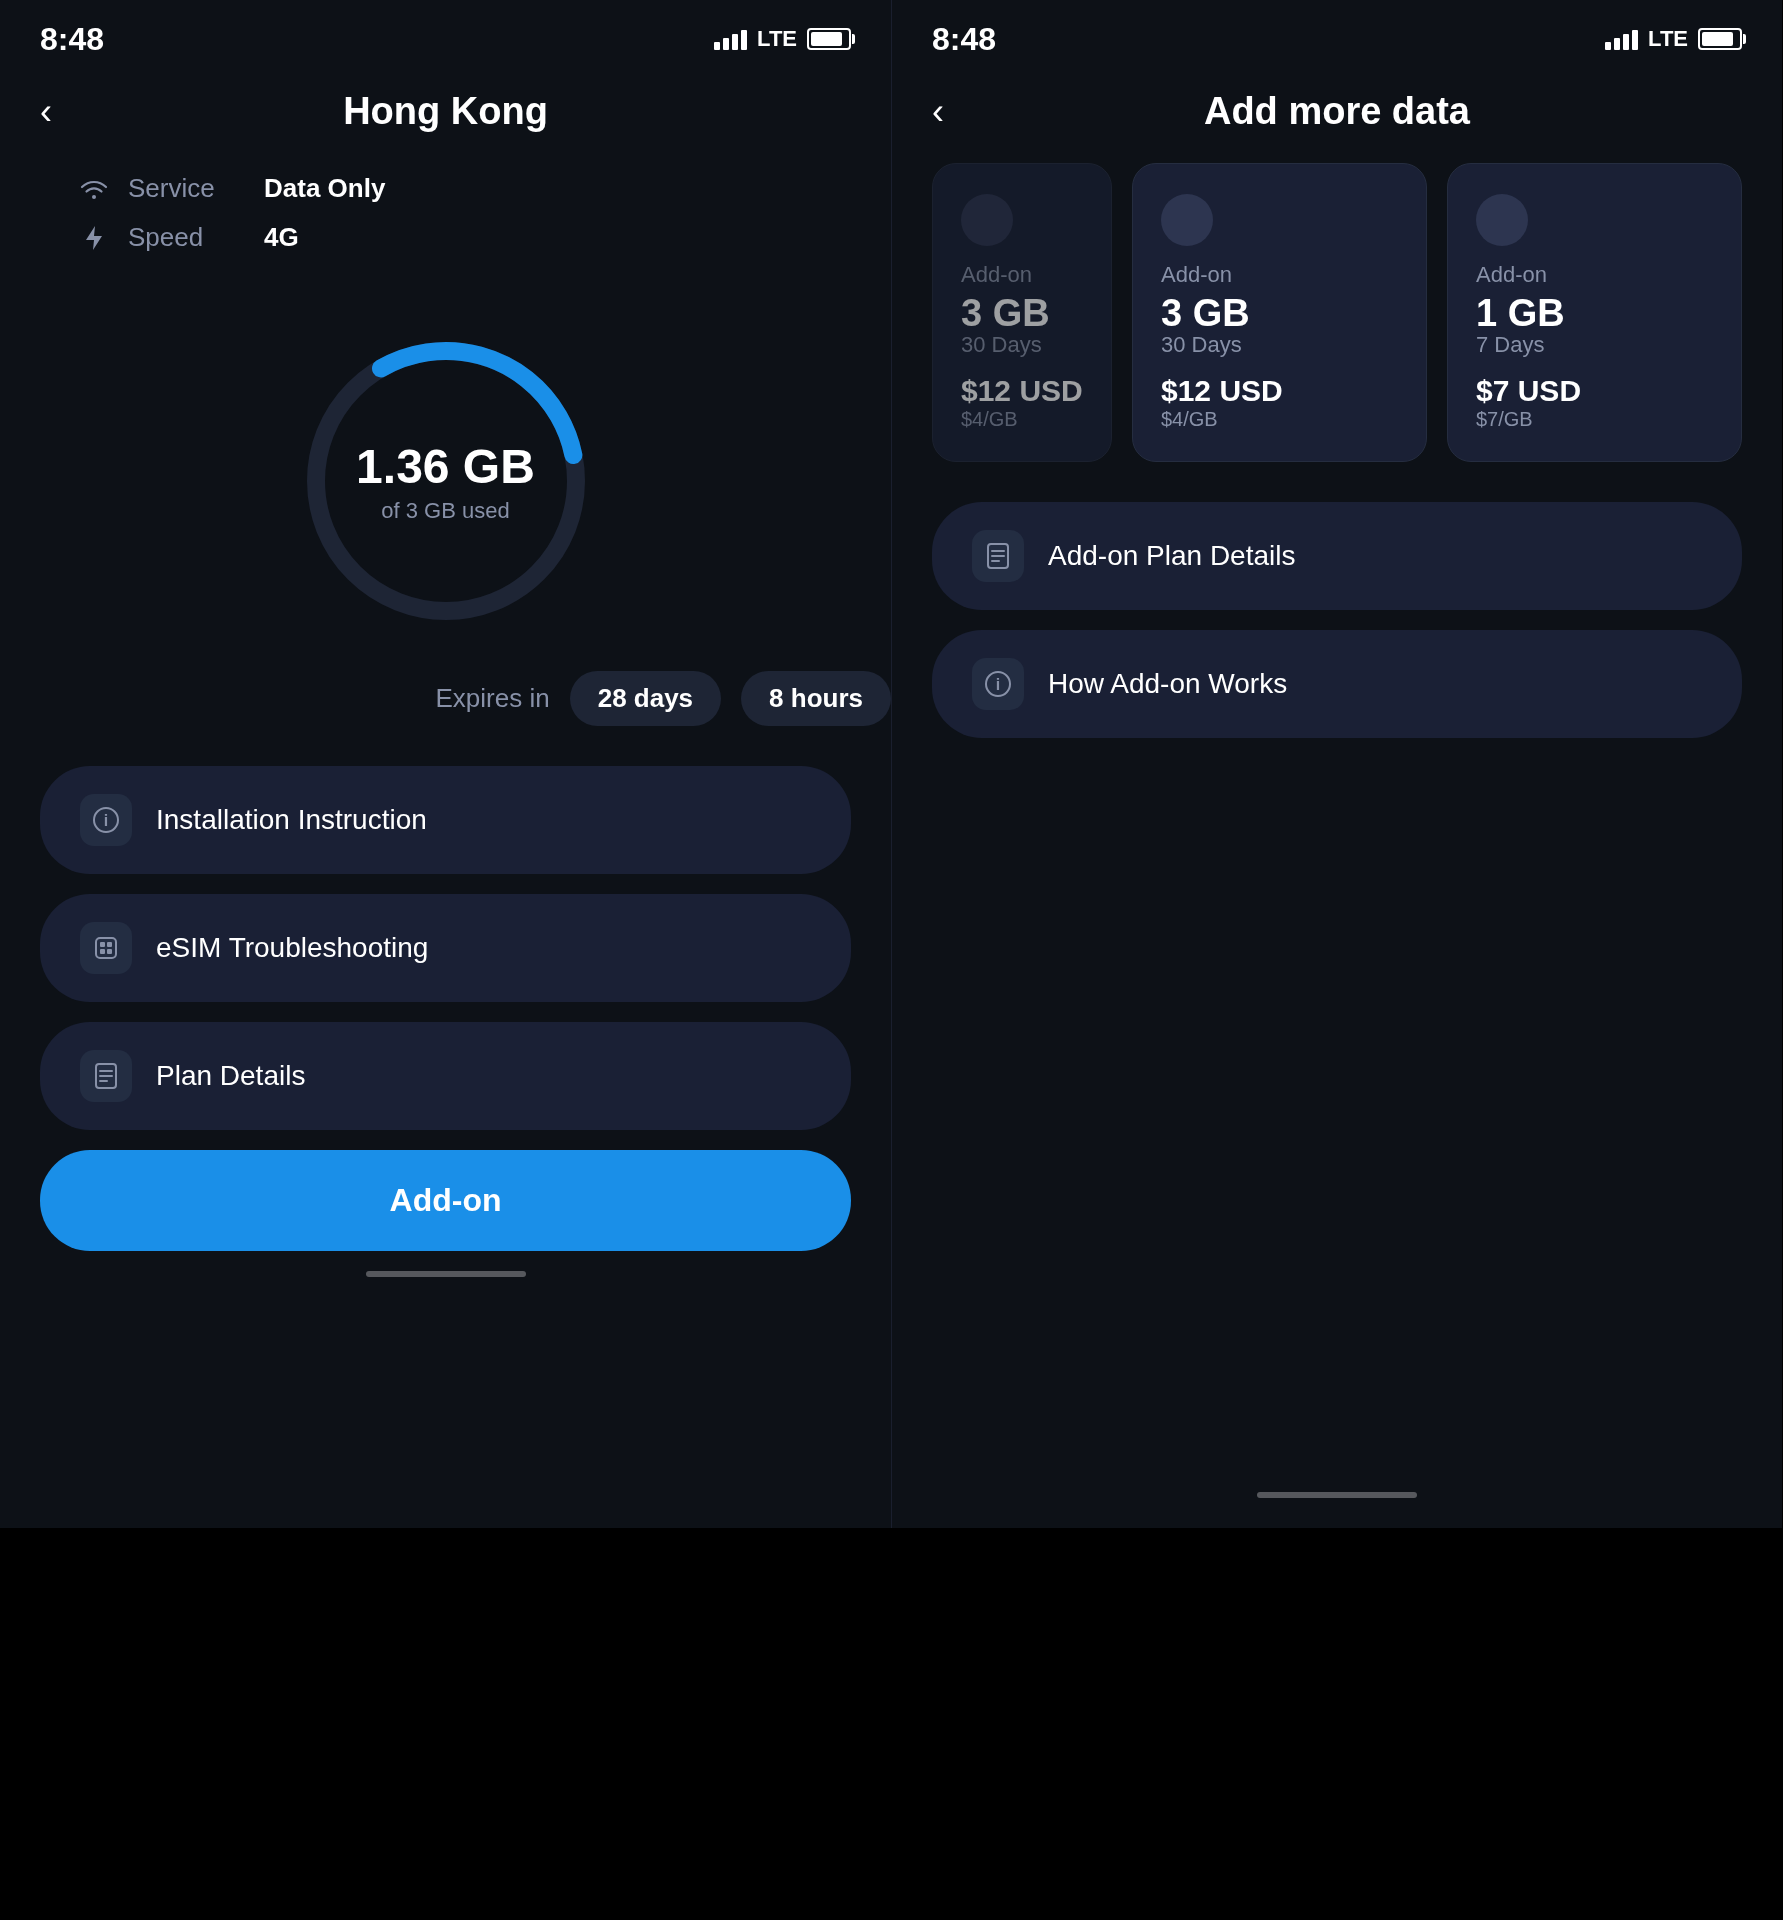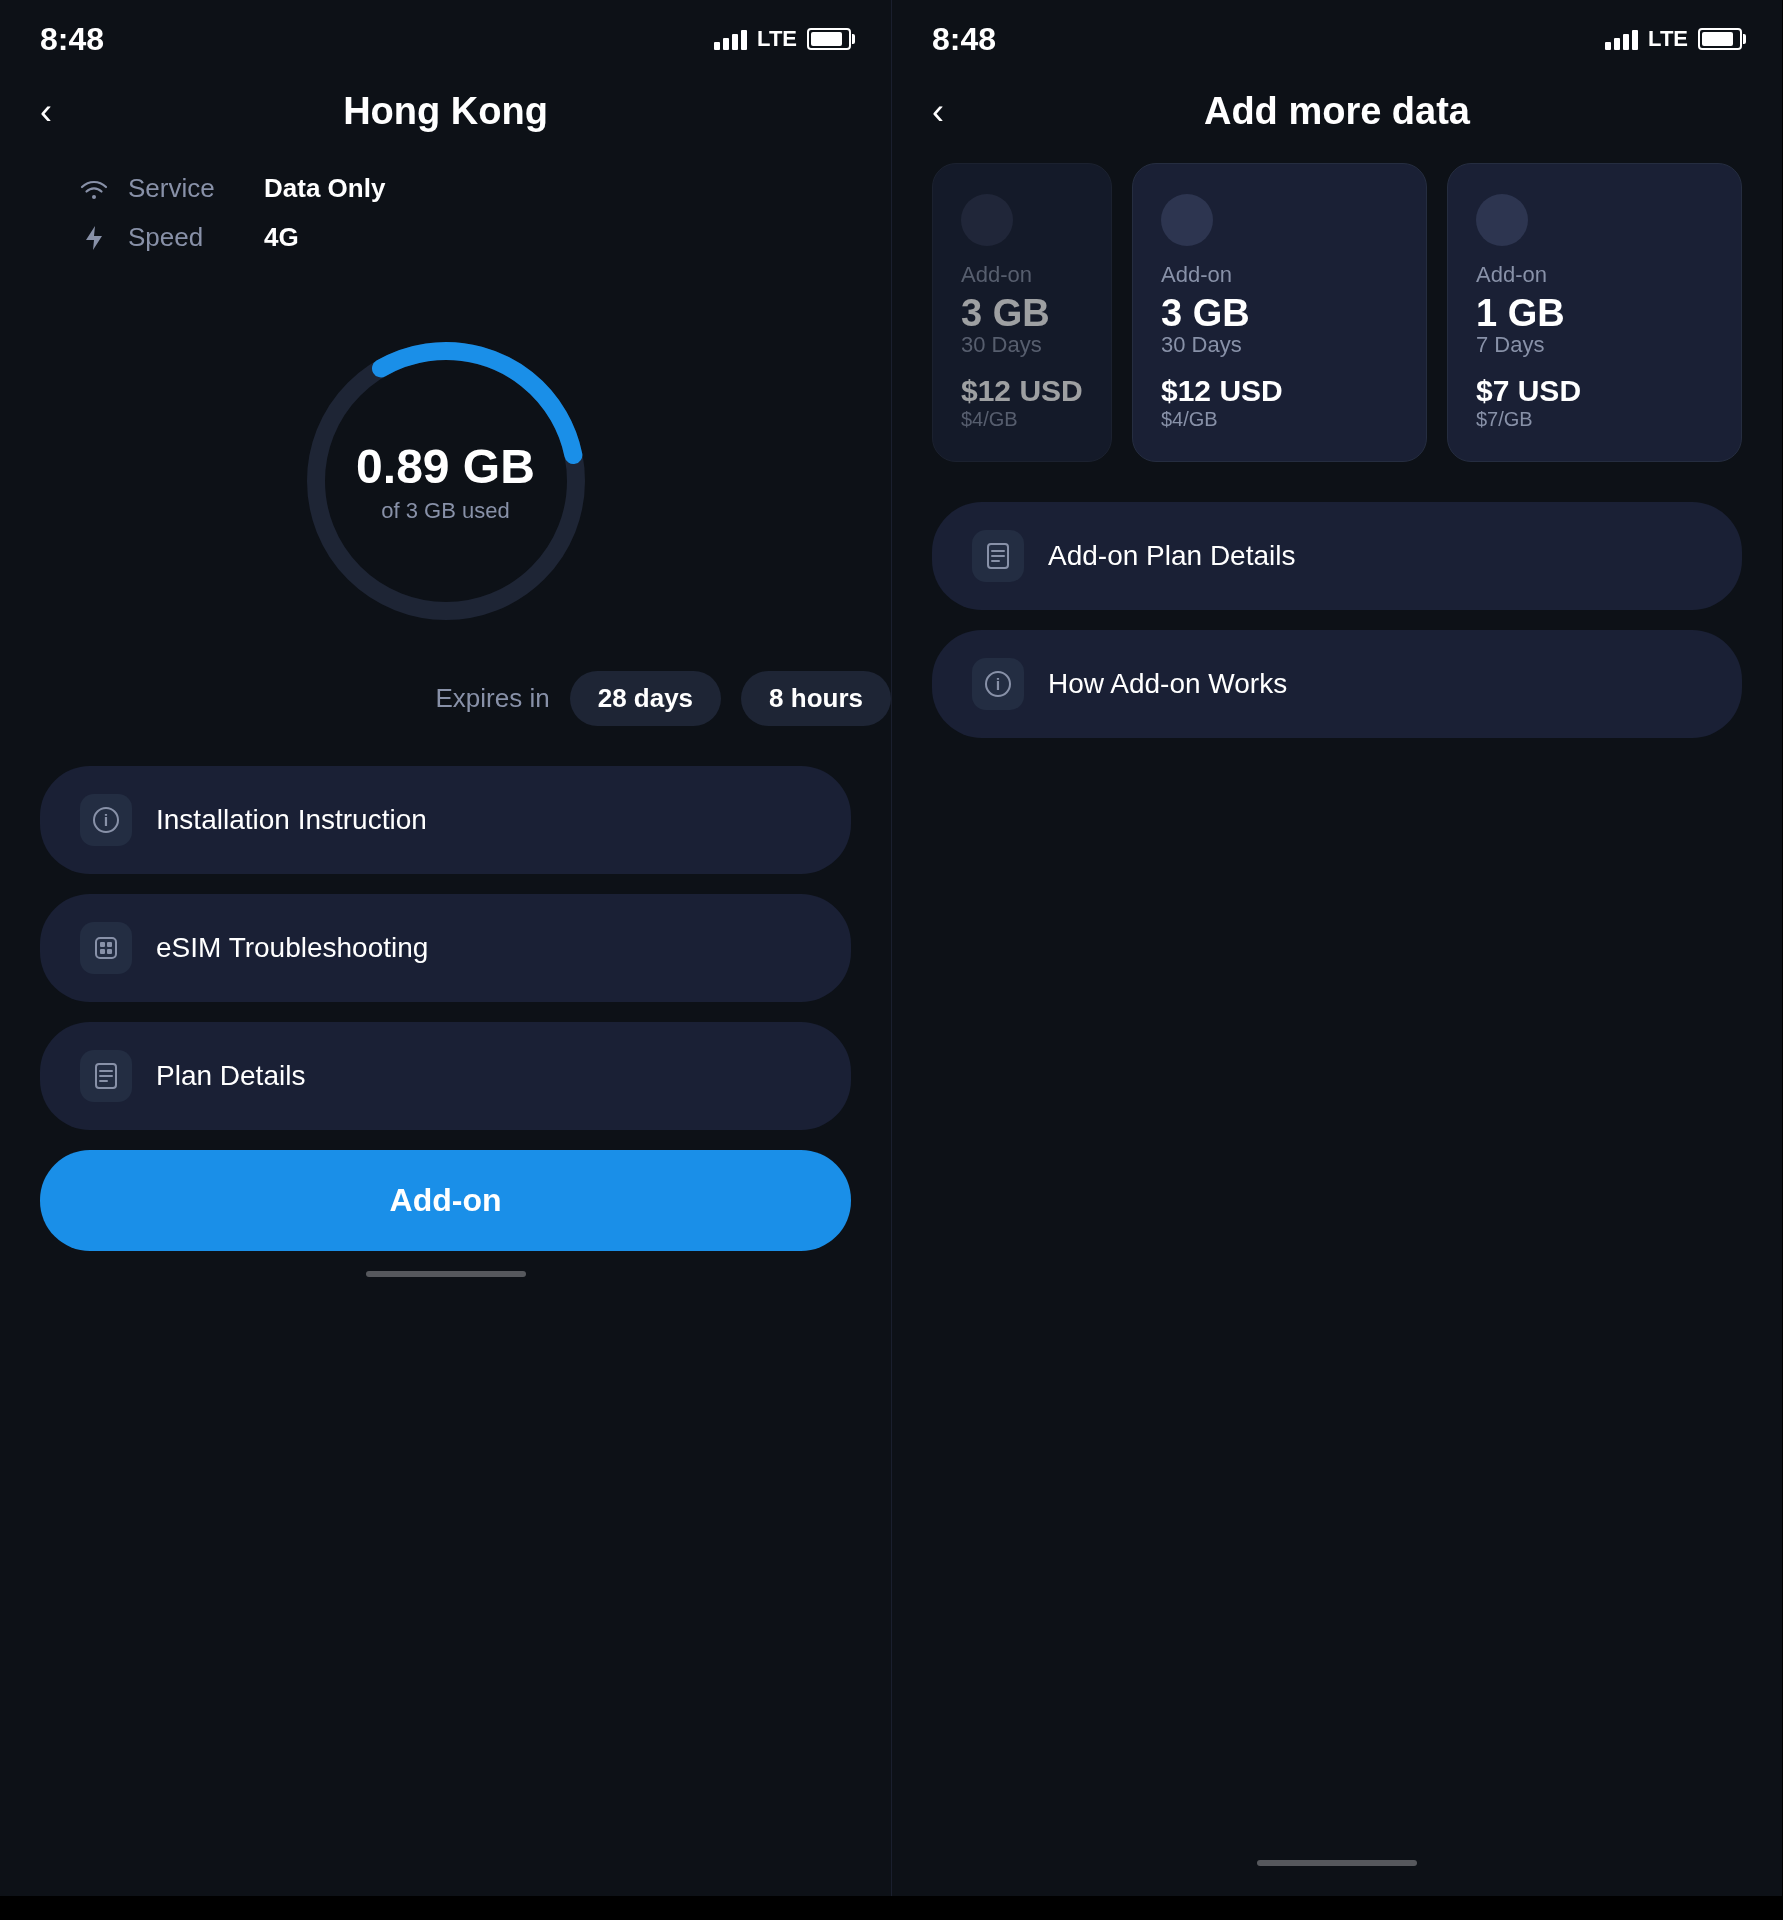--- a/index.html
+++ b/index.html
@@ -7,21 +7,21 @@
       background: #000;
       display: flex;
       width: 1783px;
       height: 1920px;
       font-family: -apple-system, BlinkMacSystemFont, 'SF Pro Display', 'Helvetica Neue', sans-serif;
       overflow: hidden;
     }
 
     .phone-screen {
       width: 891px;
-      height: 1896px;
+      height: 1528px;
       background: #0d1117;
       position: relative;
       overflow: hidden;
     }
 
     .phone-screen.right {
       background: #0d1117;
       border-left: 1px solid #1a1f2e;
     }
 
@@ -407,21 +407,21 @@
 
   
   <div class="data-circle-container">
     <svg class="circle-svg" viewBox="0 0 320 320">
 
       <circle cx="160" cy="160" r="130" fill="none" stroke="#1e2535" stroke-width="18"></circle>
 
       <circle cx="160" cy="160" r="130" fill="none" stroke="#1a8fe8" stroke-width="18" stroke-dasharray="818" stroke-dashoffset="572" stroke-linecap="round" transform="rotate(-120 160 160)"></circle>
     </svg>
     <div class="circle-center">
-      <div class="data-amount">0.89 GB</div>
+      <div class="data-amount">1.36 GB</div>
       <div class="data-sub">of 3 GB used</div>
     </div>
   </div>
 
   
   <div class="expires-section">
     <span class="expires-label">Expires in</span>
     <span class="expires-badge">28 days</span>
     <span class="expires-badge">8 hours</span>
   </div>

